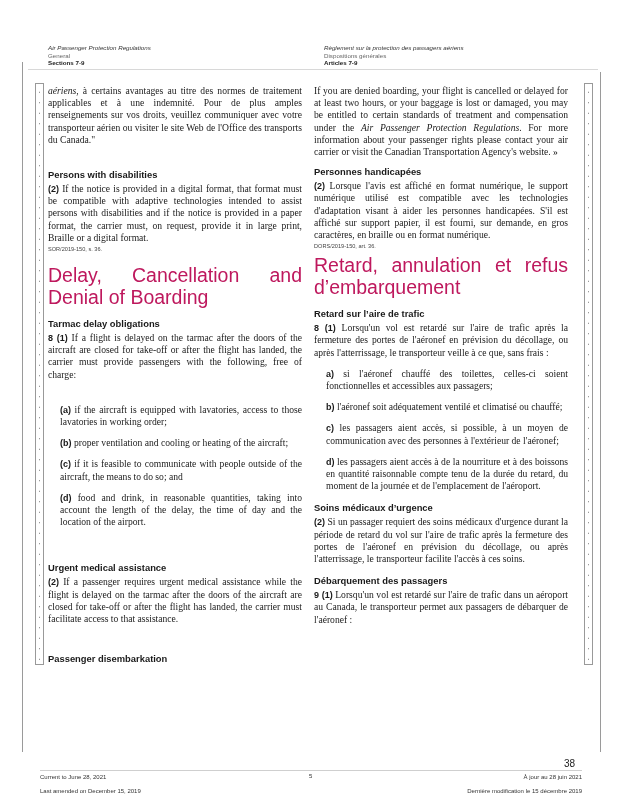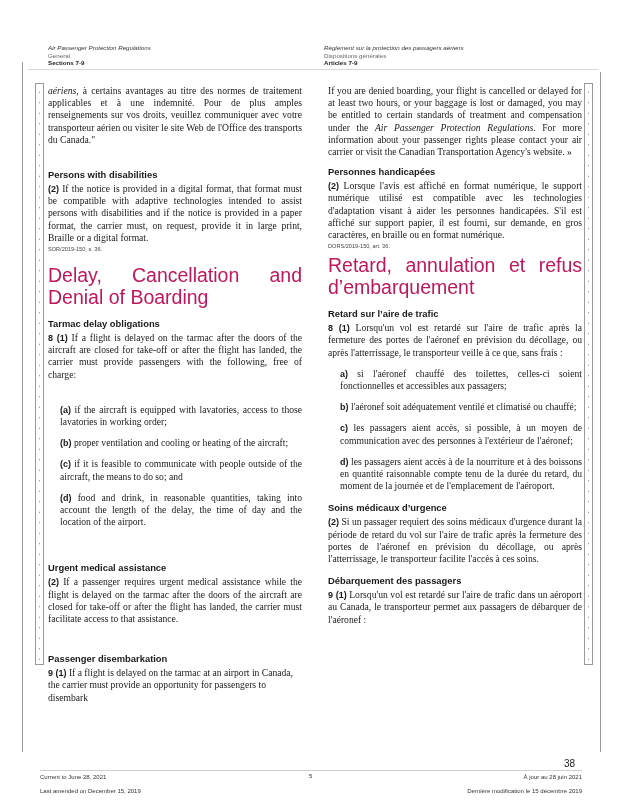--- a/index.html
+++ b/index.html
@@ -12,21 +12,21 @@
   .hdr-right { left:324px; }
   .hdr-rule { position:absolute; top:69px; left:28px; width:570px; height:1px; background:#d8d8d8; }
   .vline-left { position:absolute; left:22px; top:62px; width:1px; height:690px; background:#9a9a9a; }
   .vline-right { position:absolute; left:600px; top:72px; width:1px; height:680px; background:#9a9a9a; }
   .margin-box { position:absolute; width:7px; border:1px solid #999; background:#fff;
     background-image: radial-gradient(circle, #777 0.6px, transparent 0.9px); background-size:7px 10.5px; background-position:0 3px; }
   .mb-left { left:35px; top:83px; height:580px; }
   .mb-right { left:584px; top:83px; height:580px; }
   .col { position:absolute; width:254px; font-family:"Liberation Serif", serif; font-size:9.6px; line-height:12.2px; text-align:justify; }
   .col-left { left:48px; top:85px; }
-  .col-right { left:328px; top:85px; }
+  .col-right { left:314px; top:85px; }
   .p { margin:0; }
   .mh { font-family:"Liberation Sans", sans-serif; font-weight:bold; font-size:9.4px; line-height:12px; margin:0 0 2px 0; }
   .num { font-family:"Liberation Sans", sans-serif; font-weight:bold; font-size:9px; }
   .hist { font-family:"Liberation Sans", sans-serif; font-size:5.6px; line-height:8px; color:#444; margin-top:1px; }
   .h2 { font-family:"Liberation Sans", sans-serif; font-size:19.5px; line-height:22px; margin:0; font-weight:normal; color:#be185d; }
   .sub { margin-left:12px; }
   .foot { position:absolute; font-family:"Liberation Sans", sans-serif; font-size:6px; color:#333; }
   .foot-rule { position:absolute; left:40px; top:770px; width:542px; height:1px; background:#cfcfcf; }
   .pgnum { position:absolute; left:564px; top:758px; font-family:"Liberation Sans", sans-serif; font-size:10px; color:#222; }
 </style>
@@ -70,21 +70,20 @@
     <p class="p sub" style="margin-top:9px;"><span class="num">(d)</span><span> food and drink, in reasonable quantities, taking into account the length of the delay, the time of day and the location of the airport.</span></p>
   </div>
 
   <div style="margin-top:34px;">
     <div class="mh">Urgent medical assistance</div>
     <p class="p"><span class="num">(2)</span><span> If a passenger requires urgent medical assistance while the flight is delayed on the tarmac after the doors of the aircraft are closed for take-off or after the flight has landed, the carrier must facilitate access to that assistance.</span></p>
   </div>
 
   <div style="margin-top:28px;">
     <div class="mh">Passenger disembarkation</div>
-    <p class="p" style="text-align:left;"><span class="num">9 (1)</span><span> If a flight is delayed on the tarmac at an airport in Canada, the carrier must provide an opportunity for passengers to disembark</span></p>
   </div>
 </div>
 
 <div class="col col-right">
   <p class="p"><span>If you are denied boarding, your flight is cancelled or delayed for at least two hours, or your baggage is lost or damaged, you may be entitled to certain standards of treatment and compensation under the </span><i>Air Passenger Protection Regulations</i><span>. For more information about your passenger rights please contact your air carrier or visit the Canadian Transportation Agency's website. »</span></p>
 
   <div style="margin-top:8px;">
     <div class="mh">Personnes handicapées</div>
     <p class="p"><span class="num">(2)</span><span> Lorsque l'avis est affiché en format numérique, le support numérique utilisé est compatible avec les technologies d'adaptation visant à aider les personnes handicapées. S'il est affiché sur support papier, il est fourni, sur demande, en gros caractères, en braille ou en format numérique.</span></p>
     <div class="hist">DORS/2019-150, art. 36.</div>

